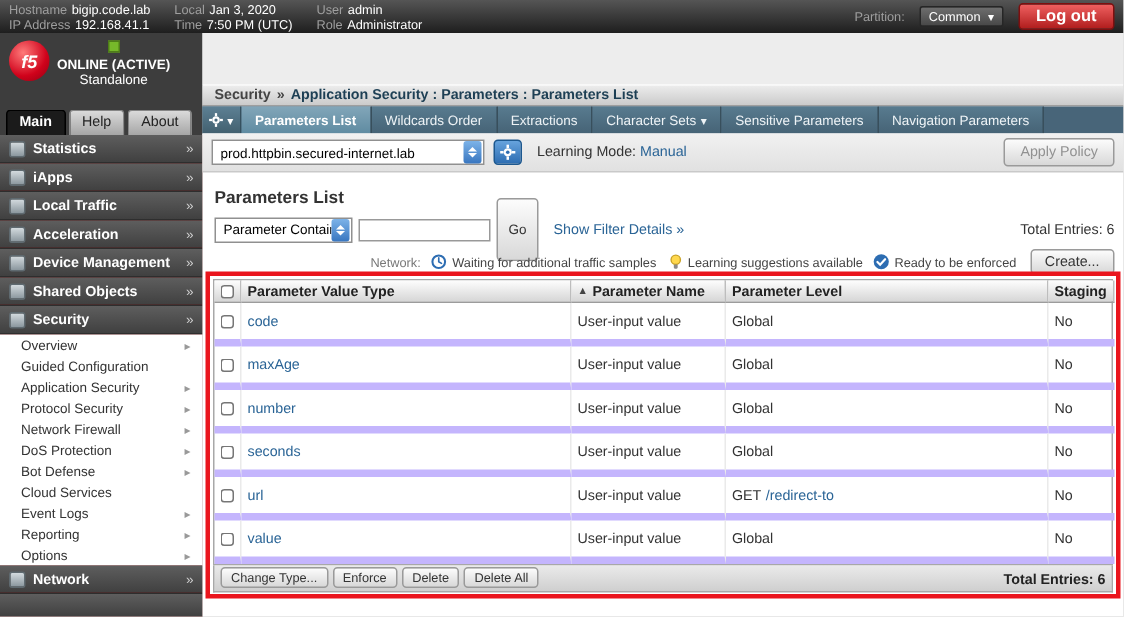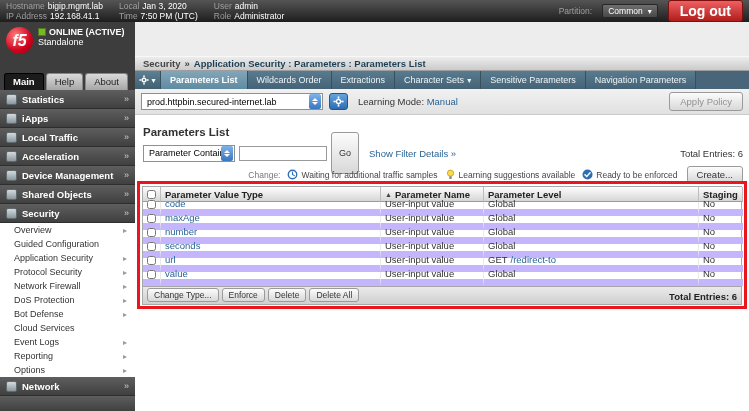--- a/index.html
+++ b/index.html
@@ -7,31 +7,31 @@
   .screen { width: 749px; height: 411px; position: relative; background: #fff; overflow: hidden; }
 
   
   .topbar { height: 22px; background: linear-gradient(#555, #1e1e1e); display: flex; align-items: center; padding: 0 6px; gap: 16px; }
   .tbg { display: flex; flex-direction: column; justify-content: center; line-height: 10px; font-size: 8.5px; white-space: nowrap; }
   .tbl { color: #9f9f9f; margin-right: 3px; }
   .tbv { color: #fff; }
   .tb-right { margin-left: auto; display: flex; align-items: center; gap: 10px; }
   .part-label { color: #9f9f9f; font-size: 8.5px; }
   .part-select { background: linear-gradient(#6e6e6e, #484848); border: 1px solid #262626; border-radius: 2px; color: #fff; font-size: 8.5px; padding: 1px 5px; display: flex; align-items: center; gap: 5px; cursor: pointer; }
-  .logout { background: linear-gradient(#ef6060, #b01d1d); border: 1px solid #7d0f0f; border-radius: 3px; color: #fff; font-size: 14px; font-weight: bold; padding: 2px 11px; cursor: pointer; }
+  .logout { background: linear-gradient(#ef6060, #b01d1d); border: 1px solid #7d0f0f; border-radius: 3px; color: #fff; font-size: 11px; font-weight: bold; padding: 2px 11px; cursor: pointer; }
 
   .bodyrow { display: flex; height: 389px; }
 
   
   .leftcol { width: 135px; flex-shrink: 0; display: flex; flex-direction: column; background: #3d3d3d; }
   .logoblock { height: 68px; position: relative; padding: 5px 4px 0 6px; }
   .devrow { display: flex; gap: 5px; }
-  .f5ball { width: 27px; height: 27px; border-radius: 50%; flex-shrink: 0; background: radial-gradient(circle at 35% 30%, #ff7a7a, #d0021b 60%, #8e0012); color: #fff; font-weight: bold; font-style: italic; font-size: 16px; display: flex; align-items: center; justify-content: center; }
+  .f5ball { width: 27px; height: 27px; border-radius: 50%; flex-shrink: 0; background: radial-gradient(circle at 35% 30%, #ff7a7a, #d0021b 60%, #8e0012); color: #fff; font-weight: bold; font-style: italic; font-size: 12px; display: flex; align-items: center; justify-content: center; }
   .devstat { color: #fff; }
-  .statline { display: flex; align-items: center; gap: 3px; font-size: 9px; }
+  .statline { display: flex; align-items: center; gap: 3px; font-size: 9px; flex-direction: column; }
   .st-bold { font-weight: bold; }
   .gsq { width: 8px; height: 8px; background: #76b82a; border: 1px solid #4e7d18; }
   .gdot { width: 7px; height: 7px; border-radius: 50%; background: #76b82a; }
   .upd { color: #8dc63f; }
   .navtabs { position: absolute; bottom: 0; left: 4px; display: flex; gap: 2px; }
   .ntab { padding: 2px 8px 3px; font-size: 9.5px; border-radius: 3px 3px 0 0; background: linear-gradient(#dadada, #a6a6a6); color: #222; border: 1px solid #868686; border-bottom: none; cursor: pointer; }
   .ntab.active { background: #1b1b1b; color: #fff; border-color: #000; font-weight: bold; }
 
   .sidebar { flex: 1; display: flex; flex-direction: column; background: #7f1d1d; }
   .snav-item { height: 19px; flex-shrink: 0; display: flex; align-items: center; gap: 5px; padding: 0 6px; background: linear-gradient(#5e5e5e, #404040); border-bottom: 1px solid #2e2e2e; color: #fff; font-size: 9.5px; font-weight: bold; cursor: pointer; }
@@ -81,40 +81,40 @@
 
   .legendrow { display: flex; align-items: center; justify-content: flex-end; gap: 7px; margin: 4px 6px 3px 8px; font-size: 8.5px; color: #444; }
   .legendlabel { color: #777; }
   .legenditem { display: flex; align-items: center; gap: 3px; }
   .createbtn { margin-left: 2px; padding: 2px 9px; }
 
   .table-zone { margin: 0 7px; position: relative; }
   .annotation { position: absolute; left: -5px; top: -5px; right: -5px; bottom: -4px; border: 3px solid #ea151d; pointer-events: none; z-index: 5; }
   .tgrid { display: grid; grid-template-columns: 18px 220px 103px 215px 1fr; border: 1px solid #a8a8a8; font-size: 9.5px; background: #fff; }
   .th { background: linear-gradient(#fdfdfd, #d6d6d6); font-weight: bold; color: #222; padding: 0 4px; border-right: 1px solid #bdbdbd; border-bottom: 1px solid #9c9c9c; display: flex; align-items: center; gap: 3px; height: 15px; cursor: pointer; }
-  .td { padding: 0 4px; border-right: 1px solid #eaeaea; border-bottom: 7px solid #c4b5fd; height: 14px; display: flex; align-items: flex-end; color: #333; }
+  .td { padding: 0 4px; border-right: 1px solid #eaeaea; border-bottom: 5px solid #c4b5fd; height: 29px; display: flex; align-items: center; color: #333; }
   .tdc { justify-content: center; }
   .tgrid .th:last-of-type, .td:nth-child(5n) { border-right: none; }
   input[type="checkbox"] { width: 9px; height: 9px; margin: 0; cursor: pointer; }
   a.plink { color: #2a6496; text-decoration: none; cursor: pointer; }
   .sortarrow { font-size: 7px; color: #444; }
   .lvl-link { color: #2a6496; margin-left: 3px; cursor: pointer; text-decoration: none; }
   .lvl-link:empty { display: none; }
   .tfooter { display: flex; align-items: flex-end; gap: 3px; border: 1px solid #a8a8a8; border-top: none; background: linear-gradient(#eaeaea, #cfcfcf); padding: 2px 4px; height: 18px; }
   .fbtn { font-size: 8.5px; padding: 1px 6px; }
   .totalbottom { margin-left: auto; font-size: 9.5px; font-weight: bold; color: #222; }
 </style>
 </head>
 <body>
 
 <div class="screen">
 
   <div class="topbar">
     <div class="tbg">
-      <div><span class="tbl">Hostname</span><span class="tbv">bigip.mgmt.lab</span></div>
+      <div><span class="tbl">Hostname</span><span class="tbv">bigip.code.lab</span></div>
       <div><span class="tbl">IP Address</span><span class="tbv">192.168.41.1</span></div>
     </div>
     <div class="tbg">
       <div><span class="tbl">Local</span><span class="tbv">Jan 3, 2020</span></div>
       <div><span class="tbl">Time</span><span class="tbv">7:50 PM (UTC)</span></div>
     </div>
     <div class="tbg">
       <div><span class="tbl">User</span><span class="tbv">admin</span></div>
       <div><span class="tbl">Role</span><span class="tbv">Administrator</span></div>
     </div>
@@ -323,21 +323,21 @@
                 <i class="dn"></i>
               </span>
           </div>
           <input class="filterinput" type="text" style="">
           <button class="btn gobtn">Go</button>
           <span class="detailslink">Show Filter Details »</span>
           <span class="totaltop">Total Entries: 6</span>
         </div>
 
         <div class="legendrow">
-          <span class="legendlabel">Change:</span>
+          <span class="legendlabel">Network:</span>
           <span class="legenditem">
             <svg width="11" height="11" viewBox="0 0 12 12">
                 <circle cx="6" cy="6" r="4.6" fill="#fff" stroke="#2d6db2" stroke-width="1.5"></circle>
                 <path d="M6 3.2v2.8l2 1.2" stroke="#2d6db2" stroke-width="1.2" fill="none" stroke-linecap="round"></path>
               </svg>
             <span>Waiting for additional traffic samples</span>
           </span>
           <span class="legenditem">
             <svg width="11" height="11" viewBox="0 0 12 12">
                 <circle cx="6" cy="4.6" r="3.4" fill="#ffd84d" stroke="#c9a227"></circle>

